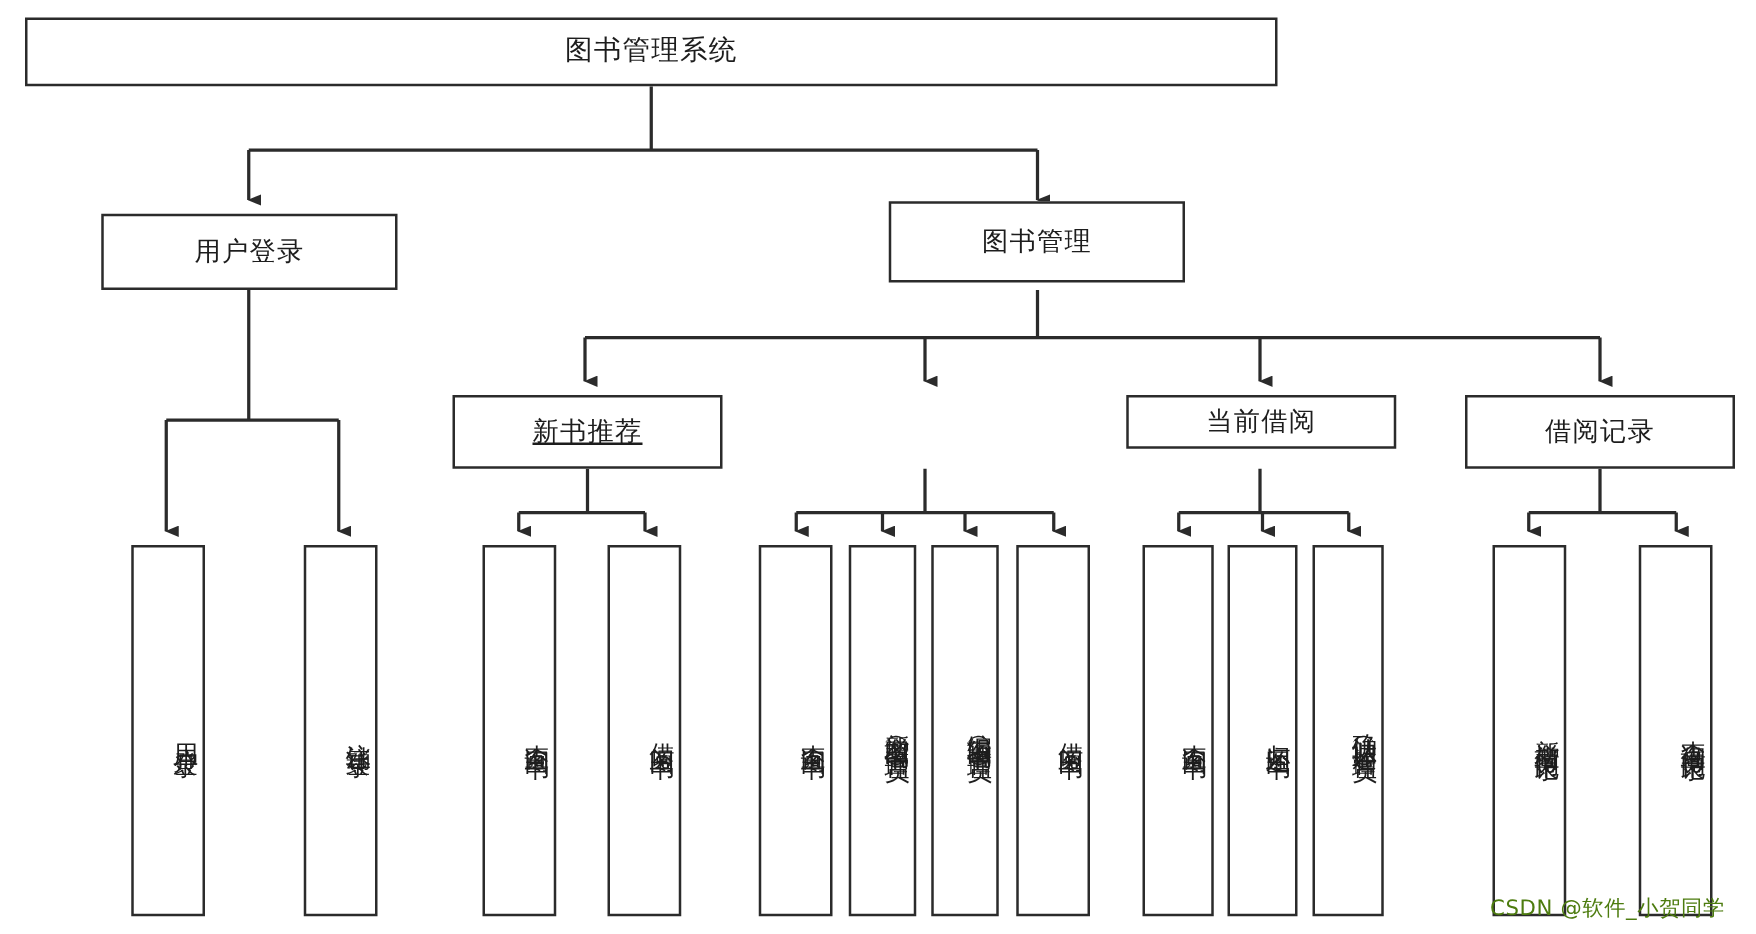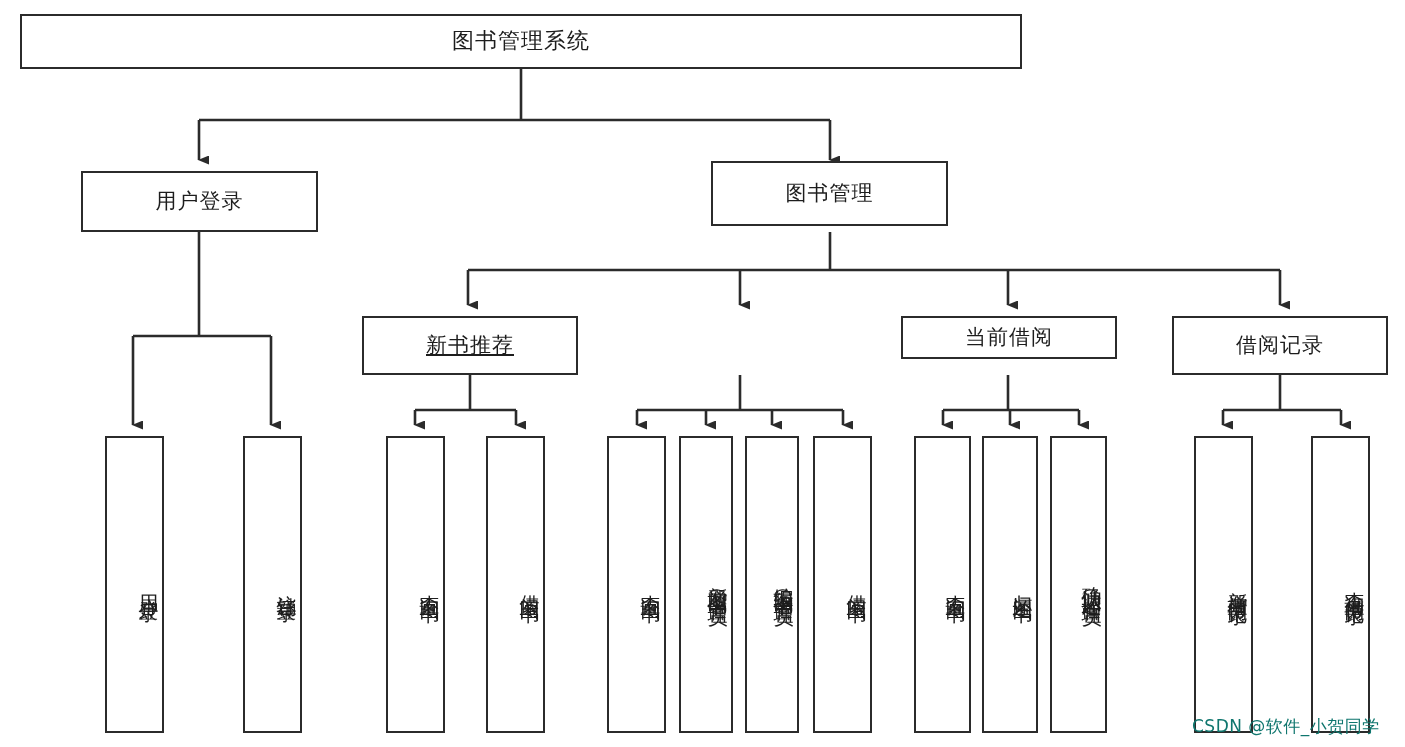--- a/index.html
+++ b/index.html
@@ -57,21 +57,21 @@
   .node.vertical.long {
     align-items: flex-start;
   }
   .node-label {
     display: block;
     white-space: pre-wrap;
   }
   .watermark {
     position: absolute;
     font-size: 17px;
-    color: #0f766e;
+    color: #4d7c0f;
     white-space: nowrap;
     letter-spacing: 0.5px;
   }
 </style>
 </head>
 <body>
 
 <div id="diagram-root">
 
   <svg id="edges-layer" width="1405" height="747" viewBox="0 0 1405 747">

